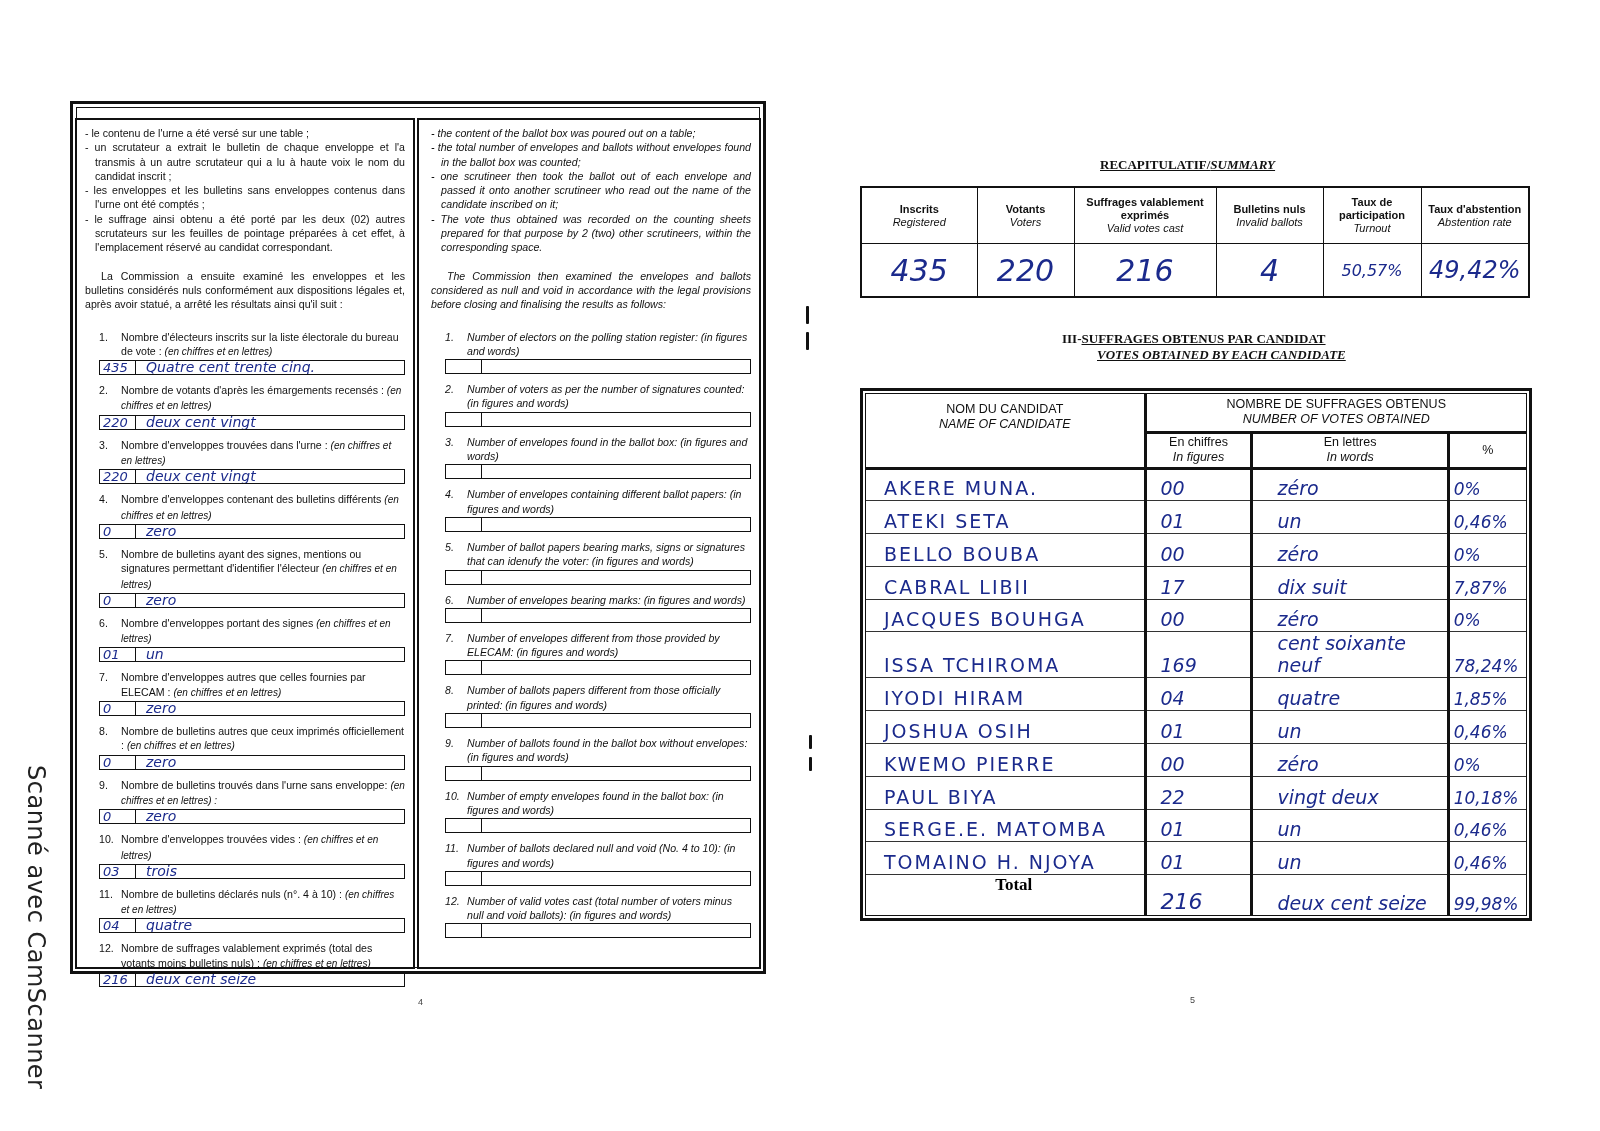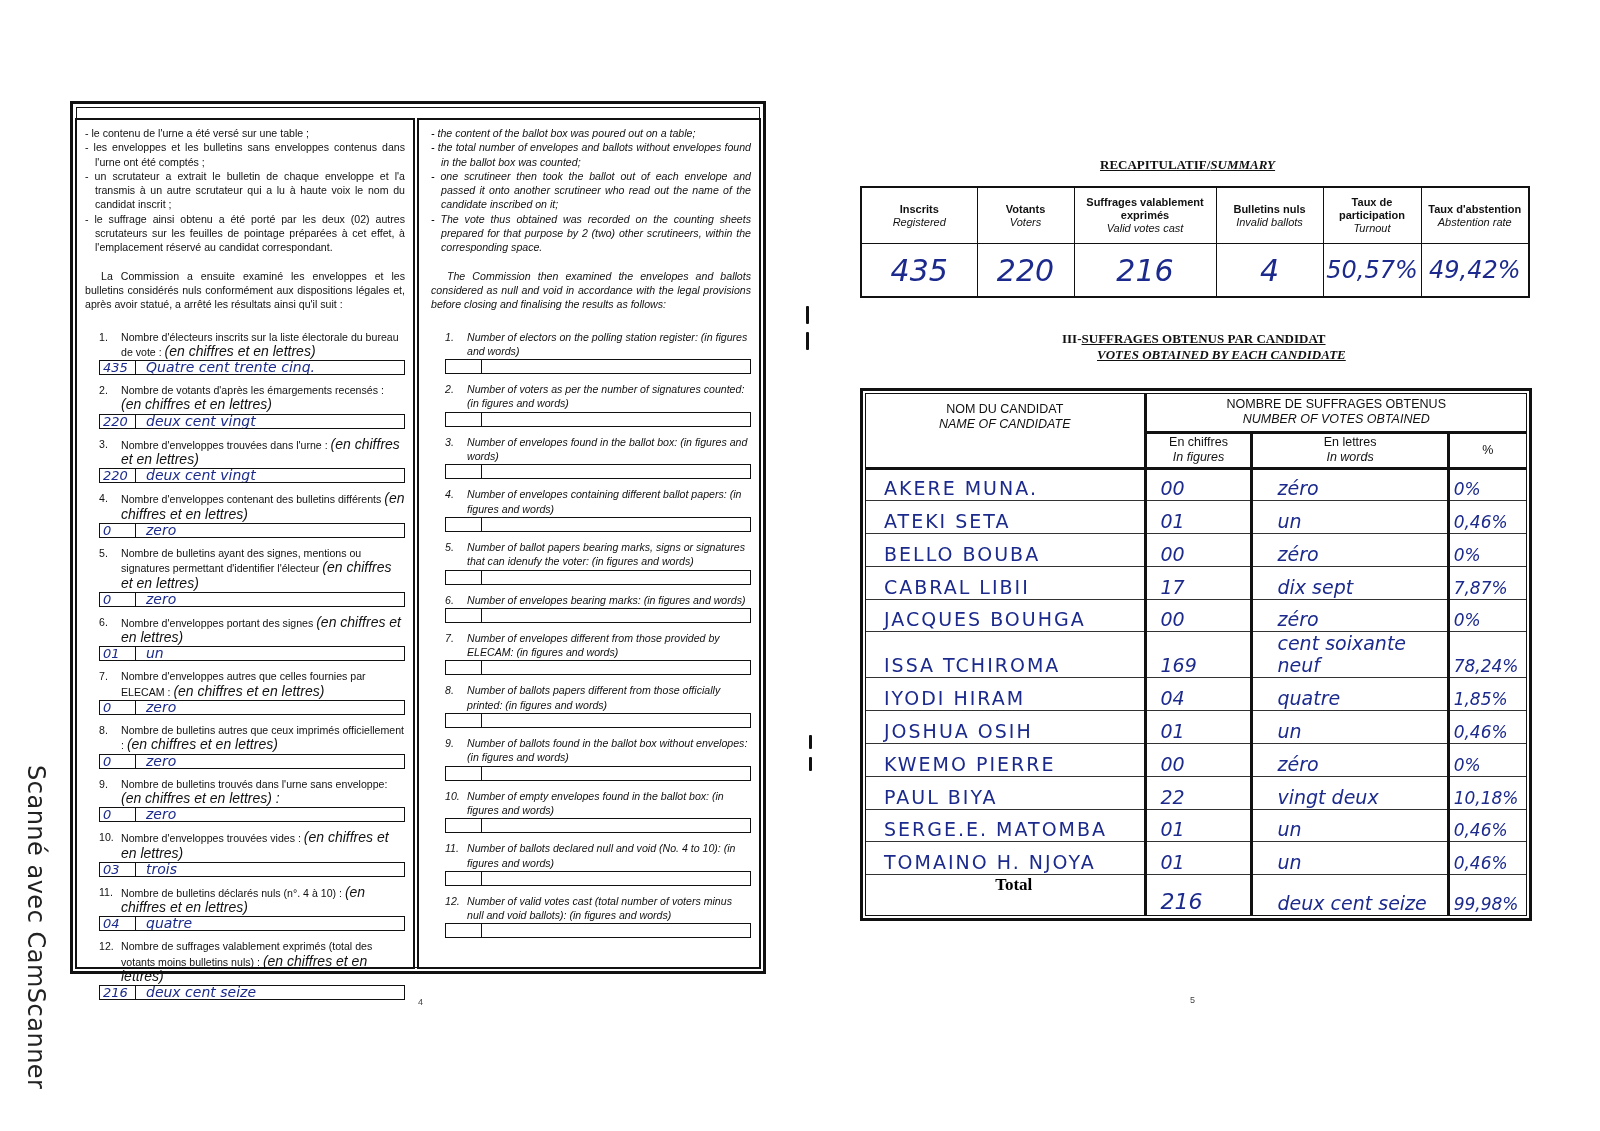--- a/index.html
+++ b/index.html
@@ -21,21 +21,21 @@
     font-size: 10.6px; line-height: 14.3px; margin-top: 12px;
   }
   .col.fr { font-family: "Liberation Sans", sans-serif; }
   .col.en { font-family: "Liberation Sans", sans-serif; font-style: italic; padding-left: 12px; }
   .bullets li { list-style: none; padding-left: 10px; text-indent: -10px; text-align: justify; }
   .para { text-indent: 16px; margin-top: 14px; text-align: justify; }
   .items { margin-top: 18px; }
   .item { display: flex; padding-left: 14px; margin-bottom: 1px; }
   .item .num { width: 22px; flex-shrink: 0; }
   .item .txt { flex: 1; }
-  .item .hint { font-style: italic; font-size: 14px; }
+  .item .hint { font-style: italic; font-size: 10px; }
   .answer {
     margin: 0 0 8px 14px; height: 15px; border: 1.5px solid #111; display: flex; align-items: center;
   }
   .answer .fig { width: 36px; height: 100%; border-right: 1.5px solid #111; font-size: 13px; padding-left: 3px; line-height: 13px; }
   .answer .words { flex: 1; font-size: 14px; padding-left: 10px; line-height: 13px; white-space: nowrap; overflow: hidden; }
 
   
   .summary-title {
     position: absolute; left: 1100px; top: 157px; font-family: "Liberation Serif", serif;
     font-weight: bold; font-size: 13px; text-decoration: underline;
@@ -84,22 +84,22 @@
   .page-num { position: absolute; font-size: 9px; color: #444; }
 </style>
 </head>
 <body>
 
 <div class="form-page">
 
   <div class="col fr">
     <ul class="bullets">
       <li>- le contenu de l'urne a été versé sur une table ;</li>
+      <li>- un scrutateur a extrait le bulletin de chaque enveloppe et l'a transmis à un autre scrutateur qui a lu à haute voix le nom du candidat inscrit ;</li>
       <li>- les enveloppes et les bulletins sans enveloppes contenus dans l'urne ont été comptés ;</li>
-      <li>- un scrutateur a extrait le bulletin de chaque enveloppe et l'a transmis à un autre scrutateur qui a lu à haute voix le nom du candidat inscrit ;</li>
       <li>- le suffrage ainsi obtenu a été porté par les deux (02) autres scrutateurs sur les feuilles de pointage préparées à cet effet, à l'emplacement réservé au candidat correspondant.</li>
     </ul>
     <p class="para">La Commission a ensuite examiné les enveloppes et les bulletins considérés nuls conformément aux dispositions légales et, après avoir statué, a arrêté les résultats ainsi qu'il suit :</p>
     <div class="items">
         <div class="item">
           <span class="num">1.</span>
           <span class="txt"><span>Nombre d'électeurs inscrits sur la liste électorale du bureau de vote : </span><span class="hint">(en chiffres et en lettres)</span></span>
         </div>
         <div class="answer">
           <span class="fig hand">435</span>
@@ -324,21 +324,21 @@
     <th style="width:142px"><span>Suffrages valablement exprimés</span><span class="en">Valid votes cast</span></th>
     <th style="width:107px"><span>Bulletins nuls</span><span class="en">Invalid ballots</span></th>
     <th style="width:98px"><span>Taux de participation</span><span class="en">Turnout</span></th>
     <th><span>Taux d'abstention</span><span class="en">Abstention rate</span></th>
   </tr>
   <tr>
     <td class="hand">435</td>
     <td class="hand">220</td>
     <td class="hand">216</td>
     <td class="hand">4</td>
-    <td class="hand" style="font-size:24px">50,57%</td>
+    <td class="hand" style="font-size:16px">50,57%</td>
     <td class="hand" style="font-size:24px">49,42%</td>
   </tr>
 </tbody>
   </table>
 
 <div class="section-title">
   <span>III-</span><span class="u">SUFFRAGES OBTENUS PAR CANDIDAT</span>
   <span class="en">VOTES OBTAINED BY EACH CANDIDATE</span>
 </div>
 
@@ -377,21 +377,21 @@
           </tr>
           <tr>
             <td class="cname hand">BELLO BOUBA</td>
             <td class="cfig hand">00</td>
             <td class="cwords hand">zéro</td>
             <td class="cpct hand">0%</td>
           </tr>
           <tr>
             <td class="cname hand">CABRAL LIBII</td>
             <td class="cfig hand">17</td>
-            <td class="cwords hand">dix sept</td>
+            <td class="cwords hand">dix suit</td>
             <td class="cpct hand">7,87%</td>
           </tr>
           <tr>
             <td class="cname hand">JACQUES BOUHGA</td>
             <td class="cfig hand">00</td>
             <td class="cwords hand">zéro</td>
             <td class="cpct hand">0%</td>
           </tr>
           <tr>
             <td class="cname hand">ISSA TCHIROMA</td>

